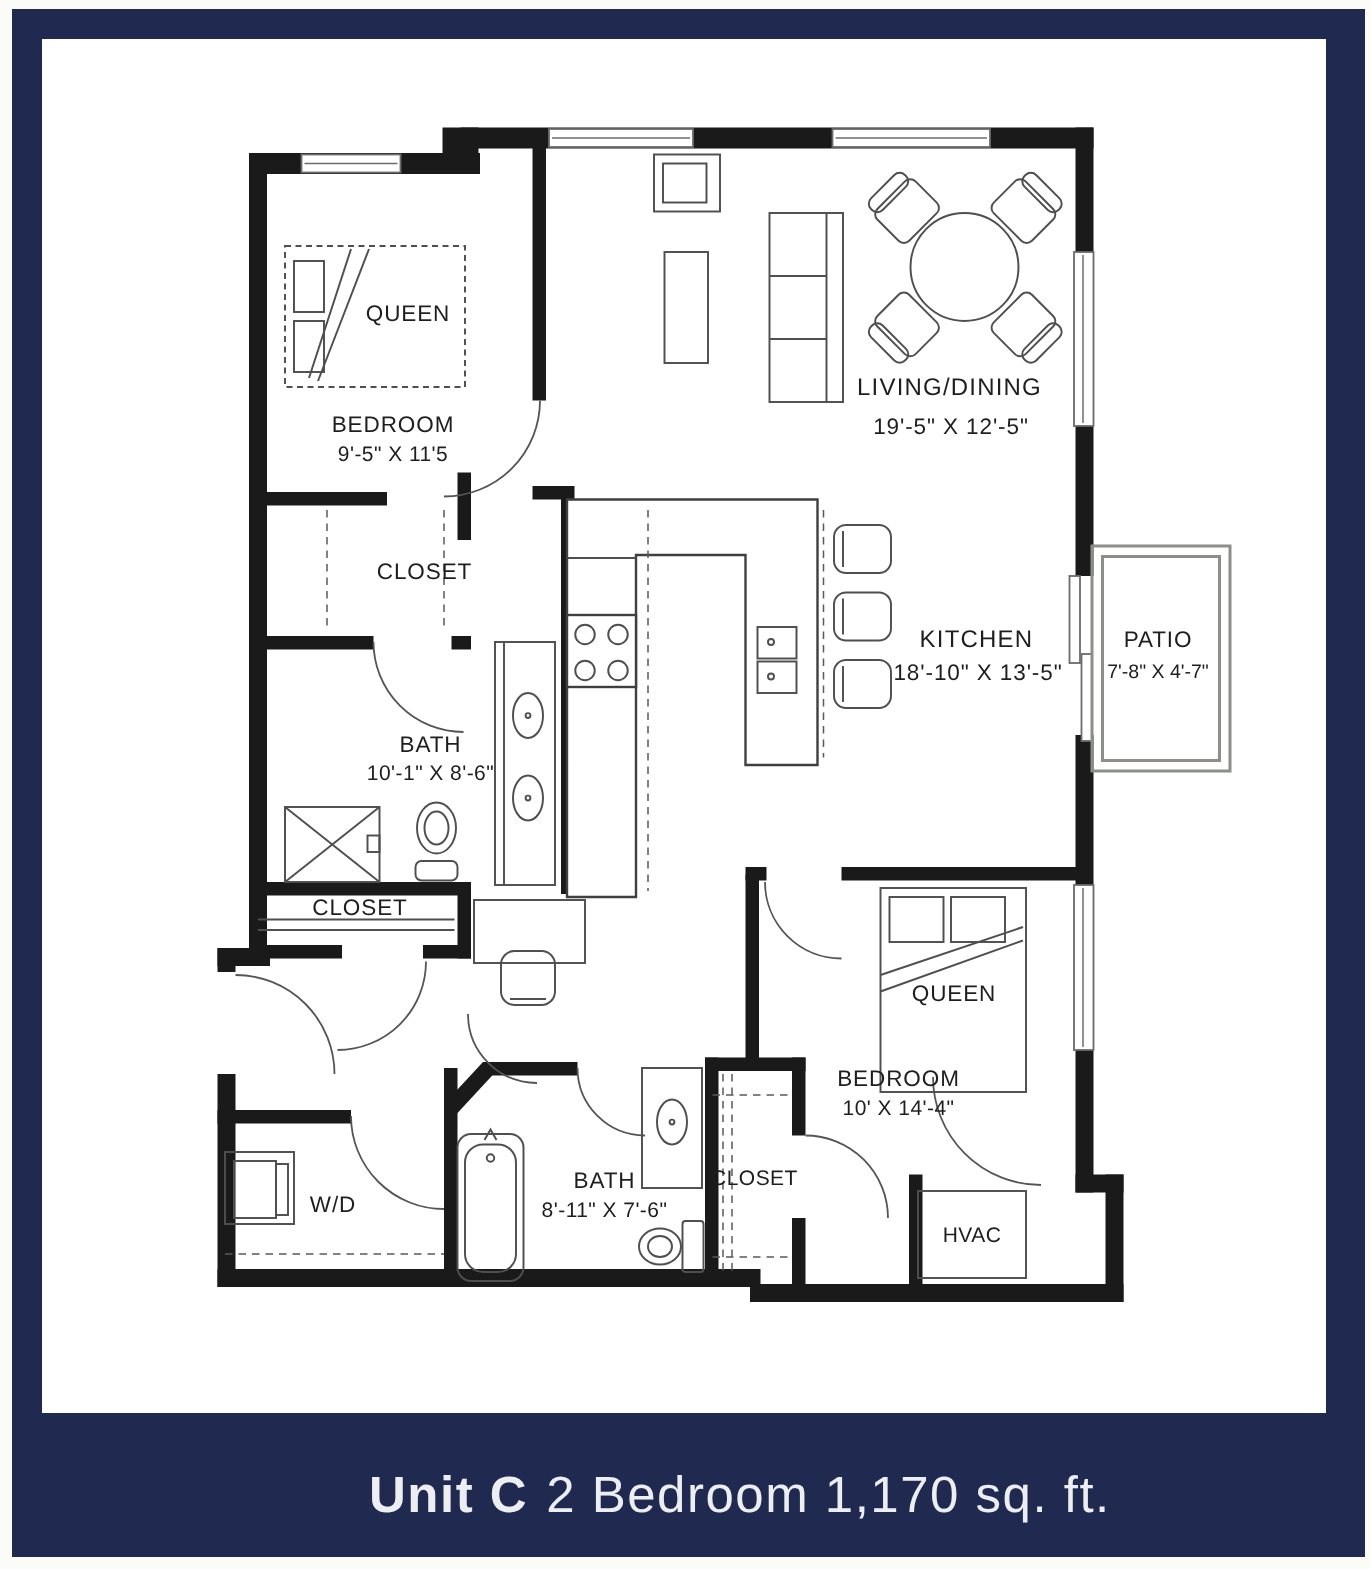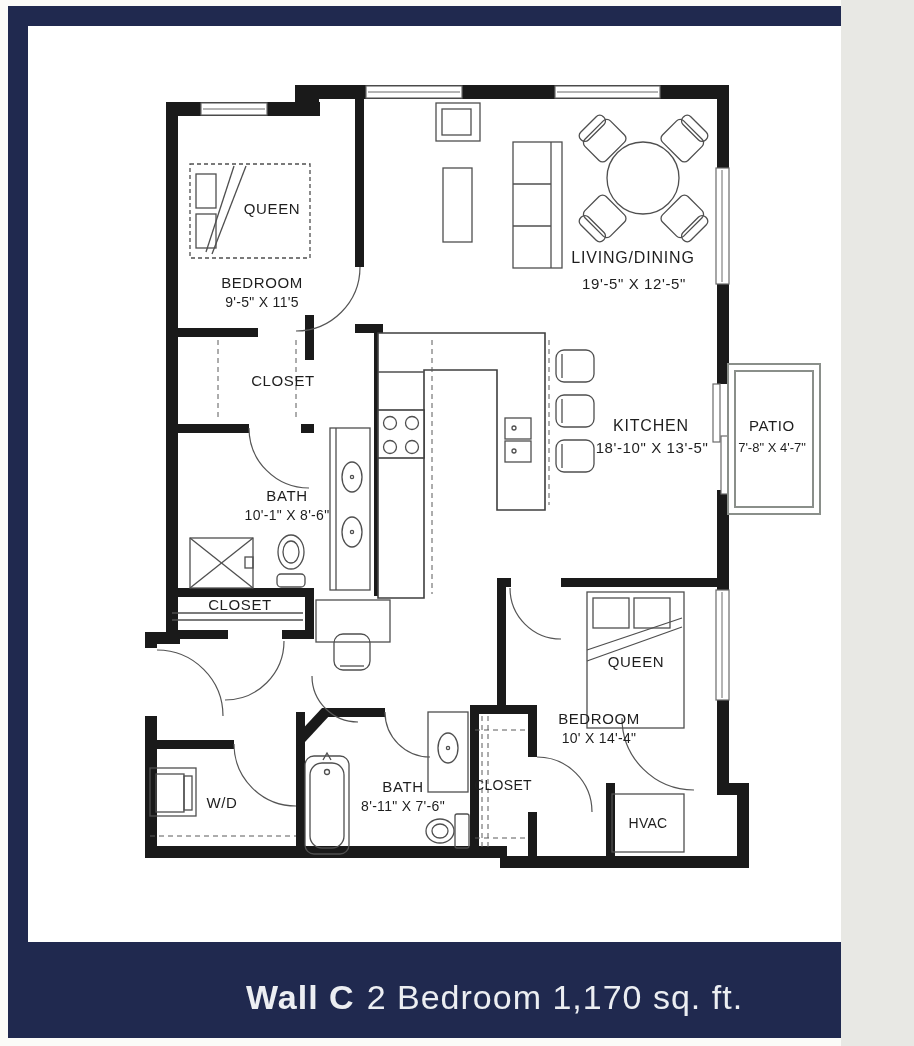--- a/index.html
+++ b/index.html
@@ -1,16 +1,16 @@
 <!DOCTYPE html>
 <html><head>
 <meta charset="utf-8">
 <style>
   html,body{margin:0;padding:0;background:#e8e8e4;}
-  .stage{position:relative;width:841px;height:1046px;background:#fbfbf8;overflow:hidden;
+  .stage{position:relative;width:914px;height:1046px;background:#fbfbf8;overflow:hidden;
          font-family:"Liberation Sans",sans-serif;}
   .frame{position:absolute;left:8px;top:6px;width:902px;height:1032px;box-sizing:border-box;
          border-style:solid;border-color:#20294f;border-width:20px 26px 96px 20px;background:#ffffff;}
   .footer-text{position:absolute;white-space:nowrap;font-size:34px;letter-spacing:1px;line-height:1;}
   .company{left:12px;top:980px;color:#c7cbd3;font-weight:400;}
   .unit{left:246px;top:980px;color:#eceef2;}
   .unit .b{font-weight:bold;}
   .unit .r{font-weight:400;margin-left:12px;margin-top:24px;}
   svg.plan{position:absolute;left:0;top:0;}
   svg.plan text{font-family:"Liberation Sans",sans-serif;fill:#1e1e1e;}
@@ -304,15 +304,15 @@
       <text class="rd" x="403" y="811">8'-11" X 7'-6"</text>
       <text class="rd" x="503" y="790">CLOSET</text>
       <text class="rl" x="636" y="667">QUEEN</text>
       <text class="rl" x="599" y="724">BEDROOM</text>
       <text class="rd" x="599" y="743">10' X 14'-4"</text>
       <text class="rd" x="648" y="828">HVAC</text>
     </g>
   </svg>
 
   <div class="footer-text unit">
-    <span class="b">Wall C</span><span class="r">2 Bedroom 1,170 sq. ft.</span>
+    <span class="b">Unit C</span><span class="r">2 Bedroom 1,170 sq. ft.</span>
   </div>
 </div>
 
 </body></html>

